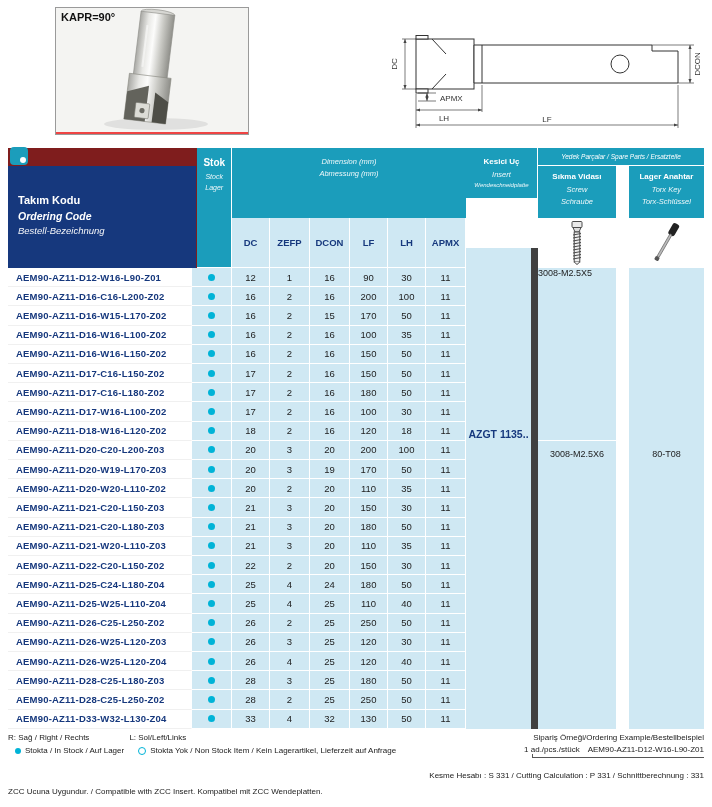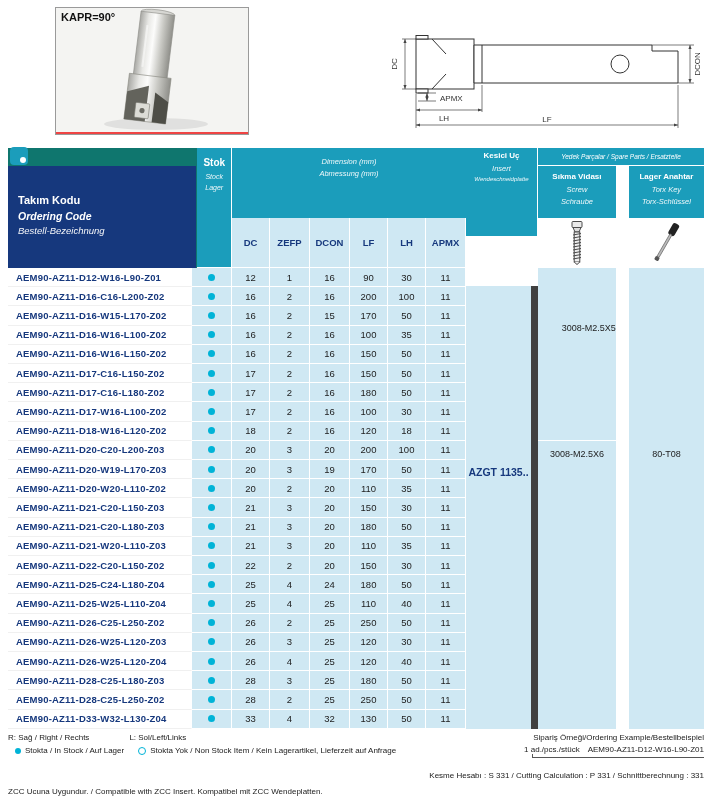--- a/index.html
+++ b/index.html
@@ -24,21 +24,21 @@
   .diagram{position:absolute;left:388px;top:12px;width:318px;height:124px;}
   .diagram svg text{font-family:"Liberation Sans",sans-serif;font-size:8px;fill:#333;}
   
   .tbl{
     position:absolute;left:8px;top:148px;width:696px;height:581px;
     display:flex;box-sizing:border-box;font-size:9.5px;
   }
   .tbl *{box-sizing:border-box;}
   .col-main{width:458px;display:flex;flex-direction:column;}
   .main-header{display:flex;height:120px;}
-  .oc-header{width:220px;position:relative;background:#0f766e;}
+  .oc-header{width:220px;position:relative;background:#7f1d1d;}
   .corner-tab{position:absolute;left:2px;top:-1px;width:18px;height:18px;background:var(--teal);border-radius:4px;}
   .corner-tab::after{content:'';position:absolute;right:2px;bottom:2px;width:6px;height:6px;background:#fff;border-radius:50%;}
   .oc-box{position:absolute;left:0;right:1px;top:18px;bottom:0;background:var(--navy);color:#fff;padding:27px 0 0 10px;}
   .oc1{font-size:11px;font-weight:bold;line-height:1.45;}
   .oc2{font-size:10.5px;font-weight:bold;font-style:italic;line-height:1.45;}
   .oc3{font-size:9.5px;font-style:italic;line-height:1.45;opacity:.95;}
   .stok-header{width:40px;background:var(--teal);color:#fff;text-align:center;padding-top:7px;
     font-size:7px;line-height:1.6;border-right:1px solid #fff;border-bottom:1px solid #fff;}
   .hl1{font-weight:bold;font-size:10px;}
   .hl2,.hl3{font-style:italic;opacity:.92;}
@@ -54,38 +54,38 @@
   .c-code{width:184px;background:#fff;display:flex;align-items:center;padding-left:8px;
     font-weight:bold;font-size:9.5px;letter-spacing:.2px;color:var(--navy);
     border-bottom:1px solid #f0f0f0;border-right:1px solid #fff;}
   .c-stok{width:40px;background:var(--lb);display:flex;align-items:center;justify-content:center;
     border-bottom:1px solid #fff;border-right:1px solid #fff;}
   .dot{width:7px;height:7px;border-radius:50%;background:var(--dot);}
   .c-num{background:var(--lb);display:flex;align-items:center;justify-content:center;font-size:9.5px;color:#1c1c1c;
     border-bottom:1px solid #fff;border-right:1px solid #fff;}
   
   .col-insert{width:72px;display:flex;flex-direction:column;}
-  .insert-header{height:88px;background:var(--teal);color:#fff;text-align:center;padding-top:2px;
+  .insert-header{height:50px;background:var(--teal);color:#fff;text-align:center;padding-top:8px;
     font-size:7.5px;line-height:1.6;border-right:1px solid #fff;}
   .insert-header .hl1{font-size:8px;}
   .insert-header .hl3{font-size:6px;}
   .insert-gap{height:50px;background:#fff;}
   .insert-cell{flex:1;background:var(--lb);text-align:center;padding-top:180px;
     font-weight:bold;font-size:10.5px;color:var(--navy);border-right:7px solid #404040;}
   
   .col-spare{width:166px;display:flex;flex-direction:column;}
   .spare-band{height:18px;background:var(--teal);color:#fff;font-size:6.5px;font-style:italic;
     display:flex;align-items:center;justify-content:center;border-bottom:1px solid #fff;}
   .spare-cols{flex:1;display:flex;gap:12px;}
   .screw-col{width:84px;display:flex;flex-direction:column;}
   .torx-col{width:82px;display:flex;flex-direction:column;border-left:1px solid #fff;}
   .spare-title{height:52px;background:var(--teal);color:#fff;text-align:center;padding-top:5px;font-size:7.5px;line-height:1.6;}
   .spare-title .hl1{font-size:8px;}
   .icon-cell{height:50px;background:#fff;display:flex;align-items:center;justify-content:center;}
-  .screw-top{height:173px;background:var(--lb);text-align:right;padding-top:55px;font-size:9px;color:#1c1c1c;
+  .screw-top{height:173px;background:var(--lb);text-align:left;font-size:9px;color:#1c1c1c;
     border-bottom:1px solid #fff;}
   .screw-bottom{flex:1;background:var(--lb);text-align:center;padding-top:8px;font-size:9px;color:#1c1c1c;}
   .torx-cell{flex:1;background:var(--lb);text-align:center;padding-top:181px;font-size:9px;color:#1c1c1c;}
   
   .f-line{position:absolute;font-size:8px;color:#1a1a1a;}
   .fl1{left:8px;top:733px;}
   .fl1 .gap{display:inline-block;width:40px;}
   .fl2{left:8px;top:746px;display:flex;align-items:center;padding-left:7px;}
   .legend-dot{width:6px;height:6px;border-radius:50%;background:var(--dot);display:inline-block;margin-right:4px;}
   .legend-dot.outline{background:#fff;border:1px solid var(--dot);}

